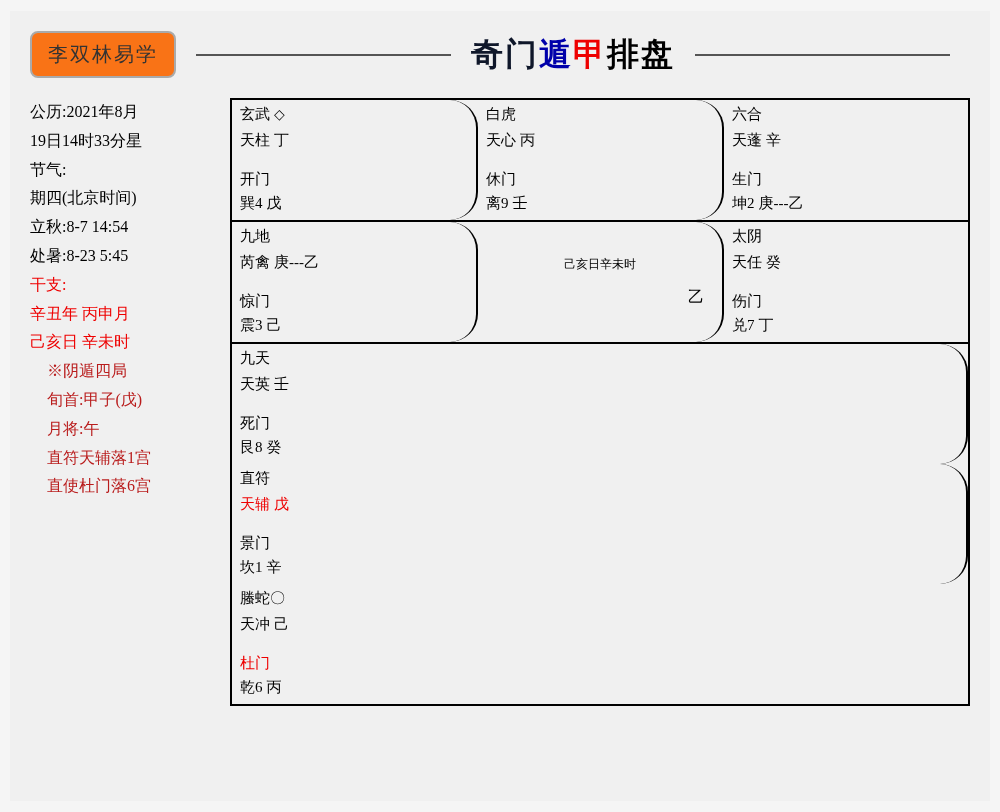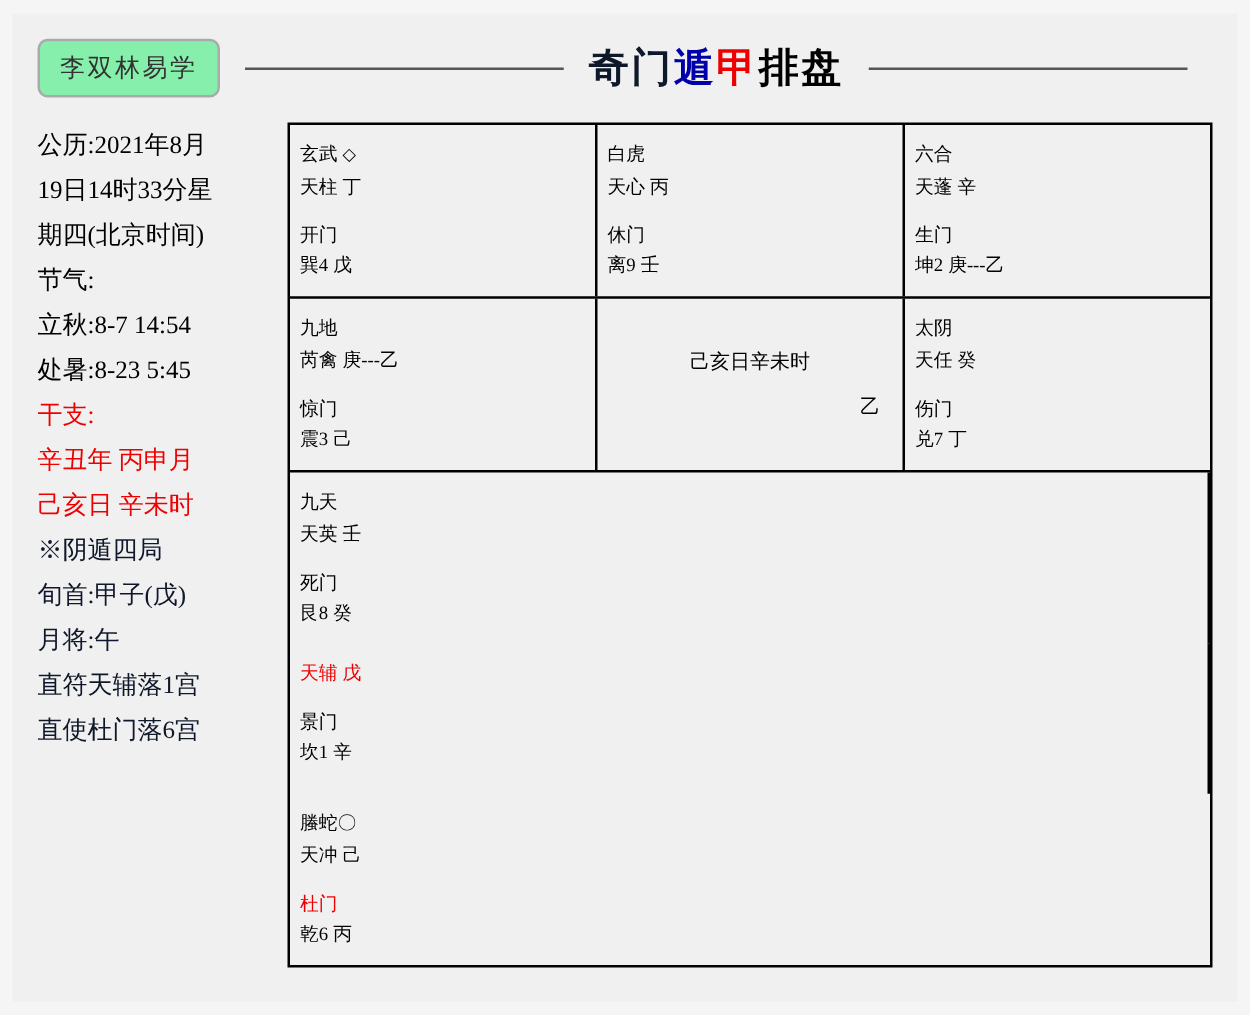--- a/index.html
+++ b/index.html
@@ -24,21 +24,21 @@
       align-items: center;
       margin-bottom: 20px;
     }
     .logo-box {
       border: 2px solid #aaa;
       border-radius: 8px;
       padding: 8px 16px;
       font-size: 20px;
       color: #333;
       letter-spacing: 2px;
-      background: #86efac;
+      background: #f97316;
     }
     .header-line {
       flex: 1;
       height: 2px;
       background: #555;
       margin: 0 20px;
     }
     .header-title {
       font-size: 32px;
       font-weight: bold;
@@ -54,47 +54,48 @@
       background: #555;
       margin: 0 20px;
     }
     .main-content {
       display: flex;
       gap: 0;
     }
     .left-panel {
       width: 200px;
       flex-shrink: 0;
-      font-size: 20px;
+      font-size: 16px;
       line-height: 1.8;
       color: #000;
       padding-right: 10px;
     }
     .left-panel .label-red { color: #e00; }
-    .left-panel .label-blue { color: #0f172a; }
+    .left-panel .label-blue { color: #b91c1c; margin-left: 17px; }
     .grid-container {
       flex: 1;
       border: 2px solid #000;
     }
     .grid-row {
       display: flex;
       border-bottom: 2px solid #000;
     }
     .grid-row:last-child {
       border-bottom: none;
       flex-direction: column;
     }
     .grid-cell {
       flex: 1;
       border-right: 2px solid #000;
-      padding: 12px 8px;
+      padding: 2px 8px;
       min-height: 120px;
       position: relative;
       font-size: 15px;
       line-height: 1.6;
+      border-radius: 28px;
     }
     .grid-cell:last-child {
       border-right: none;
     }
     .grid-cell.center-cell {
       display: flex;
       align-items: center;
       justify-content: center;
       font-size: 16px;
     }
@@ -124,22 +125,22 @@
       <span class="title-qi">奇门</span><span class="title-dun">遁</span><span class="title-jia">甲</span><span class="title-pai">排盘</span>
     </div>
     <div class="header-line2"></div>
   </div>
 
   <div class="main-content">
 
     <div class="left-panel">
       <div>公历:2021年8月</div>
       <div>19日14时33分星</div>
+      <div>节气:</div>
       <div>期四(北京时间)</div>
-      <div>节气:</div>
       <div>立秋:8-7  14:54</div>
       <div>处暑:8-23  5:45</div>
       <div class="label-red">干支:</div>
       <div class="label-red">辛丑年 丙申月</div>
       <div class="label-red">己亥日 辛未时</div>
       <div class="label-blue">※阴遁四局</div>
       <div class="label-blue">旬首:甲子(戊)</div>
       <div class="label-blue">月将:午</div>
       <div class="label-blue">直符天辅落1宫</div>
       <div class="label-blue">直使杜门落6宫</div>
@@ -216,21 +217,21 @@
             <span class="cell-door">惊门</span>
           </div>
           <div class="cell-line">
             <span class="cell-palace">震3</span>
             <span>己</span>
           </div>
         </div>
 
         <div class="grid-cell center-cell">
           <div style="text-align:center; width:100%;">
-            <div style="font-size:16px; margin-bottom:10px;text-align:center;">己亥日辛未时</div>
+            <div style="font-size:12px; margin-bottom:10px;text-align:center;">己亥日辛未时</div>
             <div style="text-align:right; padding-right:10px;">
               <span>乙</span>
             </div>
           </div>
         </div>
 
         <div class="grid-cell">
           <div class="cell-line cell-top">
             <span class="cell-shen">太阴</span>
           </div>
@@ -261,20 +262,23 @@
           <div class="cell-line">
             <span class="cell-door">死门</span>
           </div>
           <div class="cell-line">
             <span class="cell-palace">艮8</span>
             <span>癸</span>
           </div>
         </div>
 
         <div class="grid-cell">
+          <div class="cell-line cell-top">
+            <span class="cell-shen">直符</span>
+          </div>
           <div class="cell-line">
             <span class="cell-star text-red">天辅</span>
             <span class="text-red">戊</span>
           </div>
           <div class="cell-line">
             <span class="cell-door">景门</span>
           </div>
           <div class="cell-line">
             <span class="cell-palace">坎1</span>
             <span>辛</span>

